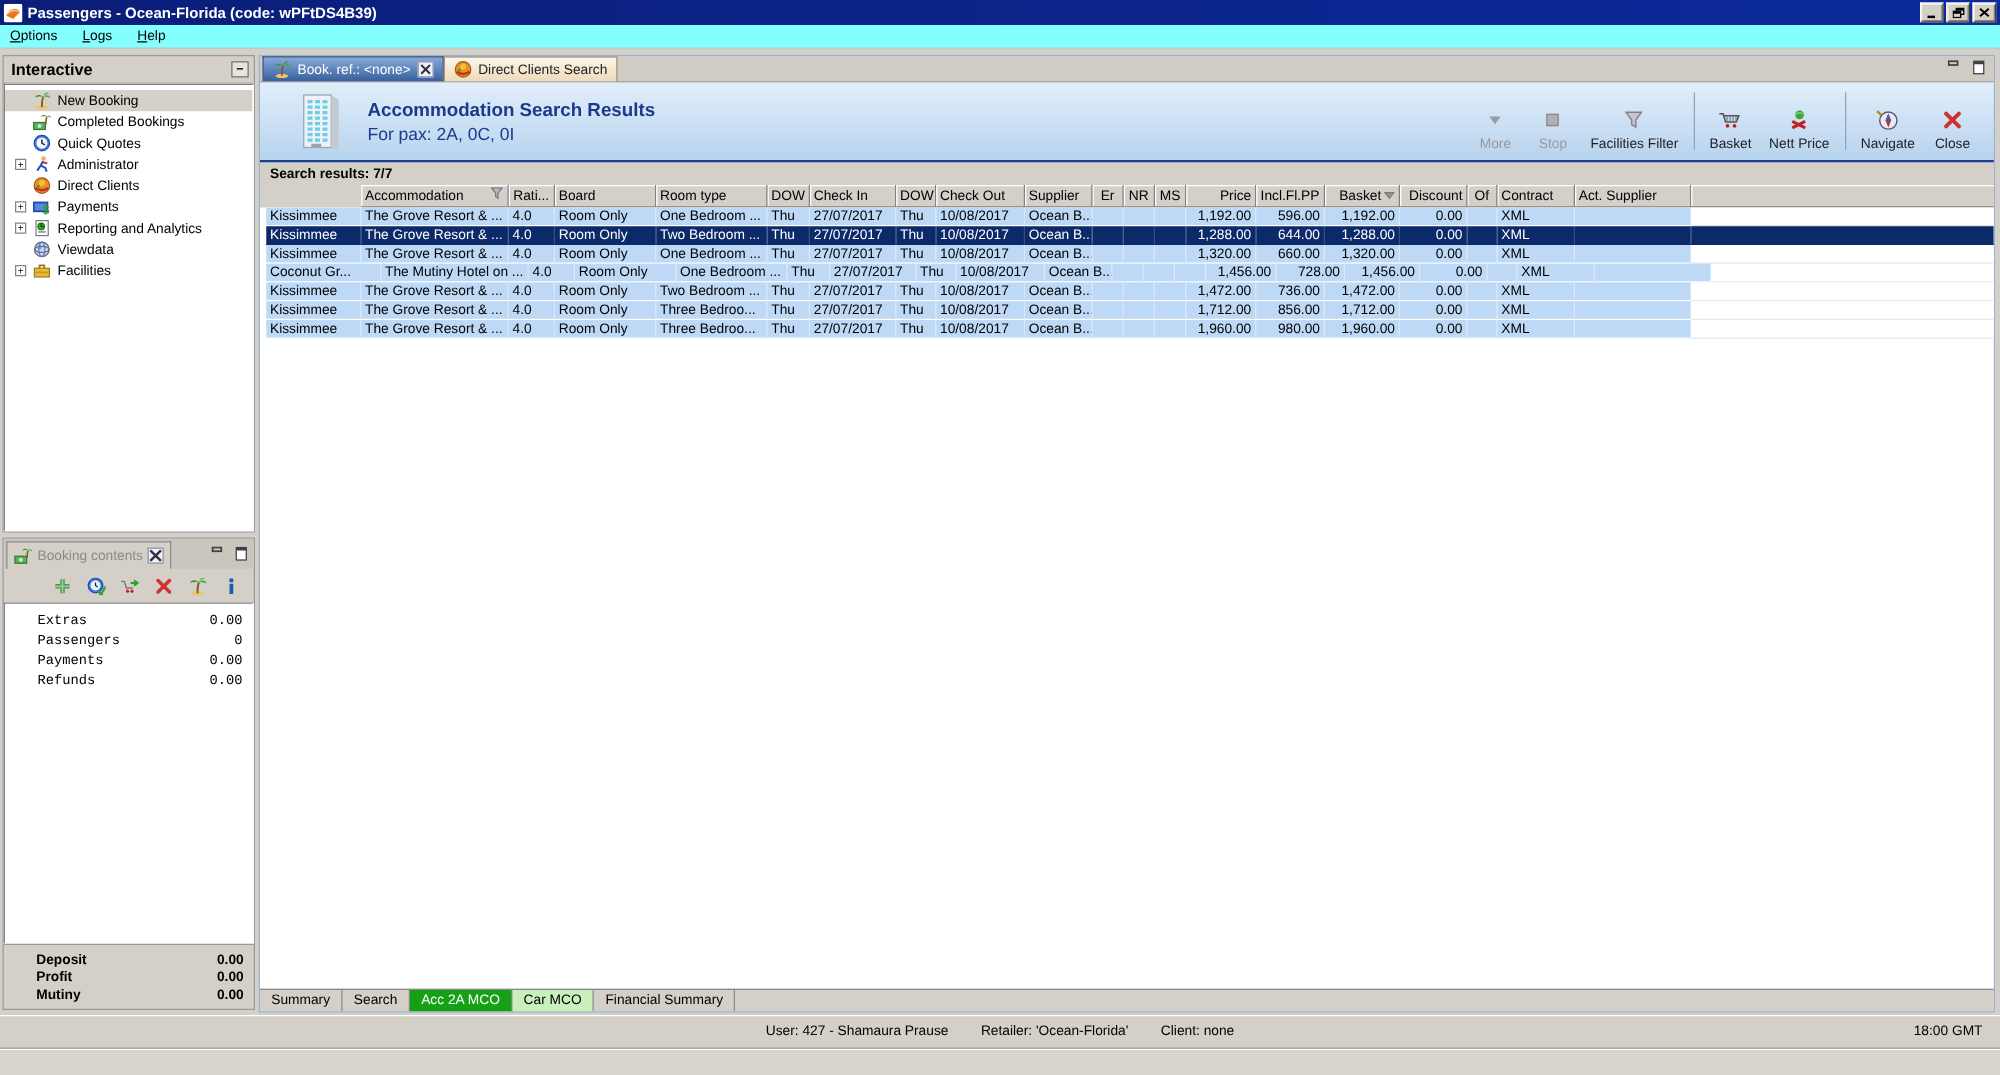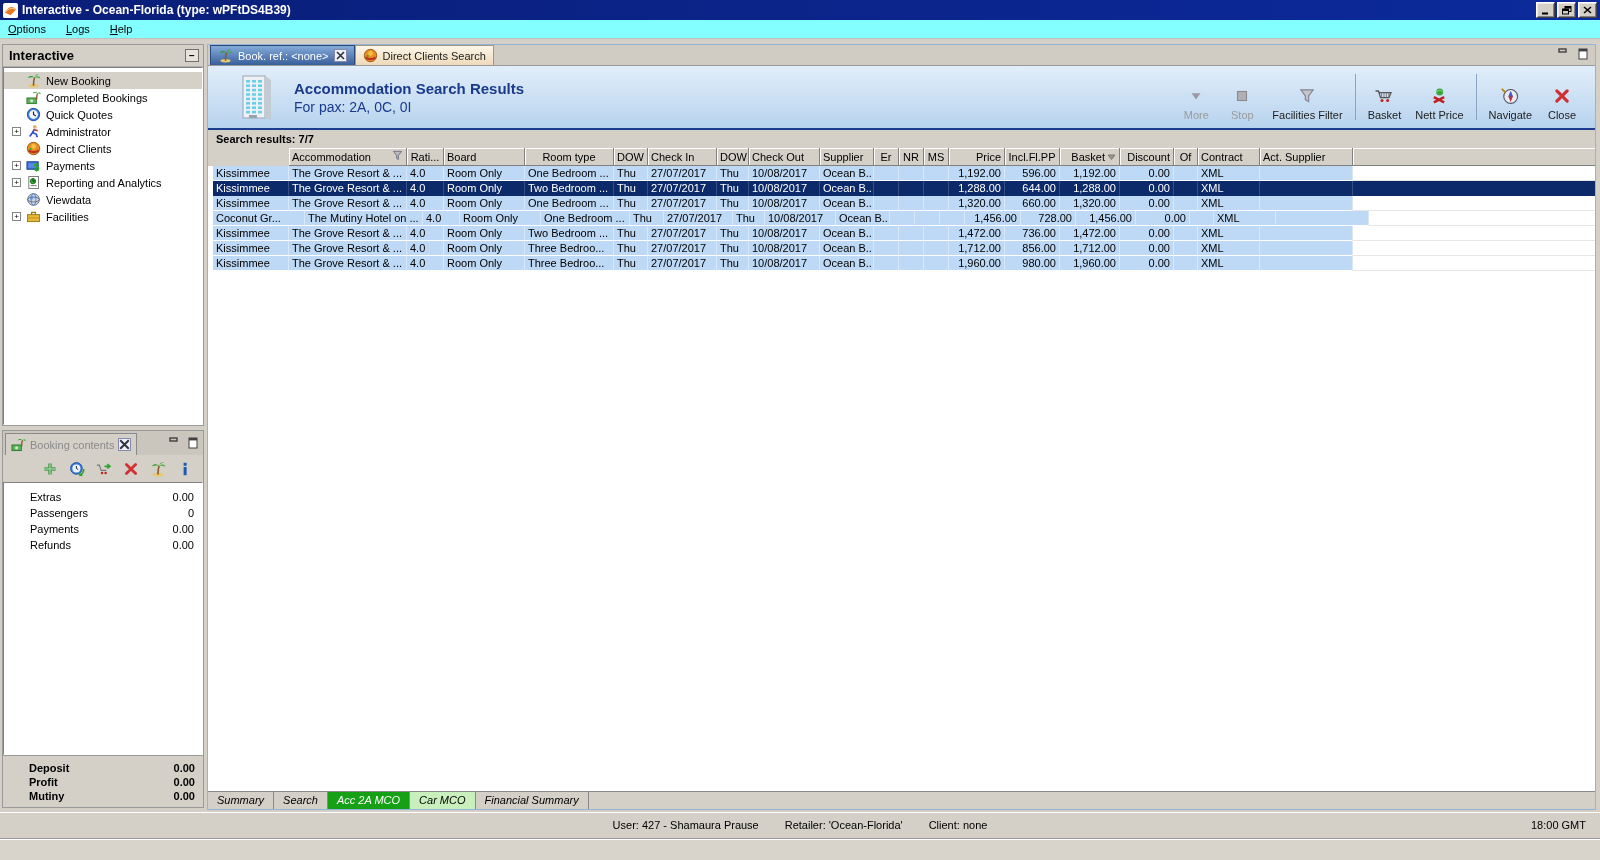--- a/index.html
+++ b/index.html
@@ -31,21 +31,21 @@
   #booking-panel{position:absolute;left:2px;top:430px;width:202px;height:378px;background:#d4d0c8;border:1px solid #9a9a9a;display:flex;flex-direction:column;}
   .bc-tabrow{height:24px;display:flex;align-items:flex-end;background:#cac6be;padding-left:2px;}
   .bc-tab{height:22px;display:flex;align-items:center;gap:4px;padding:0 5px;background:#d4d0c8;border:1px solid #8a8a8a;border-bottom:none;color:#8a8a8a;}
   .bc-tab .ic{width:15px;height:15px;}
   .bc-tab .ic svg{width:100%;height:100%;}
   .bc-winbtns{margin-left:auto;display:flex;gap:6px;padding:0 4px 6px 0;}
   .flat-btn{width:13px;height:12px;display:flex;align-items:flex-start;justify-content:center;}
   .bc-toolbar{height:27px;display:flex;align-items:center;justify-content:flex-end;gap:11px;padding:0 10px;}
   .bc-toolbar .ic{width:16px;height:16px;}
   .bc-toolbar .ic svg{width:100%;height:100%;}
-  .bc-list{flex:1;background:#fff;border:1px solid;border-color:#808080 #fff #fff #808080;padding-top:6px;}
+  .bc-list{flex:1;background:#fff;border:1px solid;border-color:#808080 #fff #fff #808080;padding-top:6px;font-family:Liberation Mono, monospace;}
   .bc-row{display:flex;justify-content:space-between;height:16px;line-height:16px;padding:0 8px 0 26px;}
   .bc-totals{border-top:1px solid #9a9a9a;padding:5px 0 4px 0;}
   .bc-total-row{display:flex;justify-content:space-between;font-weight:bold;height:14px;line-height:14px;padding:0 8px 0 26px;}
   
   #main-panel{position:absolute;left:207px;top:44px;width:1389px;height:766px;background:#d4d0c8;border:1px solid #92b4d8;display:flex;flex-direction:column;}
   .doc-tabstrip{height:21px;display:flex;align-items:flex-end;background:#d0ccc4;border-bottom:1px solid #9a9a9a;padding-left:2px;}
   .doc-tab{height:20px;display:flex;align-items:center;gap:5px;padding:0 7px;border:1px solid #a09880;border-bottom:none;}
   .doc-tab.active{background:linear-gradient(#84abd9,#395f9c);color:#fff;border-color:#2a4a7a;}
   .doc-tab.inactive{background:linear-gradient(#fcf6ea,#eedaba);color:#222;}
   .doc-tab .ic{width:15px;height:15px;}
@@ -75,41 +75,41 @@
   .grid-body{flex:1;background:#fff;padding-left:5px;overflow:hidden;}
   .g-row{display:flex;height:15px;}
   .g-cell{height:15px;line-height:14px;padding:0 3px;background:#bdd9f6;border-right:1px solid #d9e8f8;border-bottom:1px solid #fff;white-space:nowrap;overflow:hidden;font-size:11px;}
   .g-cell.al-r{text-align:right;}
   .g-fill{flex:1;background:#fff;border-bottom:1px solid #e6e6e6;}
   .g-row.selected .g-cell,.g-row.selected .g-fill{background:#0c2a69;color:#fff;border-right-color:rgba(255,255,255,.18);border-bottom-color:#0c2a69;}
   
   .grid-status{height:34px;background:#d4d0c8;border-top:1px solid #b4b0a8;display:flex;align-items:center;padding:0 10px;position:relative;}
   .info-btn{position:absolute;right:28px;top:4px;width:26px;height:26px;background:#d4d0c8;border:1px solid;border-color:#fff #404040 #404040 #fff;box-shadow:inset 1px 1px 0 #ece9e2,inset -1px -1px 0 #808080;display:flex;align-items:center;justify-content:center;color:#1c5ab0;font-weight:bold;font-family:"Liberation Serif",serif;font-size:15px;}
   .btabs{height:18px;display:flex;background:#d4d0c8;border-top:1px solid #8a8a8a;}
-  .btab{padding:0 9px;line-height:17px;border-right:1px solid #8a8a8a;white-space:nowrap;font-style:italic;}
+  .btab{padding:0 9px;line-height:17px;border-right:1px solid #8a8a8a;white-space:nowrap;}
   .btab.green{background:#16a016;color:#fff;}
   .btab.lightgreen{background:#c9f0bc;color:#000;}
   
   #statusbar{position:absolute;left:0;top:812px;width:1600px;height:24px;background:#d4d0c8;border-top:1px solid #fff;display:flex;align-items:center;}
   .sb-center{margin:0 auto;display:flex;gap:26px;}
   .sb-clock{position:absolute;right:14px;}
   #bottomstrip{position:absolute;left:0;top:838px;width:1600px;height:22px;background:#d8d4cc;border-top:1px solid #9a9a9a;box-shadow:inset 0 1px 0 #fff;}
 </style>
 </head>
 <body>
 
 <div class="titlebar">
   <span class="ic" style="width:15px;height:15px;display:inline-flex;">
       <svg style="width:100%;height:100%" viewBox="0 0 16 16">
         <rect width="16" height="16" rx="2" fill="#fff"></rect>
         <path d="M2 10 C6 3 11 3 14 7 L8 13 Z" fill="#e87820"></path>
         <path d="M2.5 9.5 C6 5 10.5 5 13.5 7" stroke="#f8c890" stroke-width="1.2" fill="none"></path>
       </svg>
     </span>
-  <span>Interactive - Ocean-Florida (type: wPFtDS4B39)</span>
+  <span>Passengers - Ocean-Florida (code: wPFtDS4B39)</span>
   <span class="win-btns">
     <span class="win-btn">
         <svg width="10" height="9" viewBox="0 0 10 9">
           <rect x="1" y="6.5" width="6" height="2" fill="#000"></rect>
         </svg>
       </span>
     <span class="win-btn">
         <svg width="10" height="9" viewBox="0 0 10 9">
           <rect x="3" y="0.5" width="6" height="5" fill="none" stroke="#000"></rect>
           <rect x="3" y="0.5" width="6" height="2" fill="#000"></rect>
@@ -489,21 +489,21 @@
         <span style="margin-left: auto;"><svg width="11" height="11" viewBox="0 0 12 12">
             <path d="M1.5 1.5 H10.5 L7 6 V10.4 L5 9.2 V6 Z" fill="#b8b8c0" stroke="#707080"></path>
           </svg></span>
       </div>
       <div class="gh-cell" style="width: 37px; flex: 0 0 auto; justify-content: center;">
         <span>Rati...</span>
       </div>
       <div class="gh-cell" style="width: 81px; flex: 0 0 auto;">
         <span>Board</span>
       </div>
-      <div class="gh-cell" style="width: 89px; flex: 0 0 auto; justify-content: center;">
+      <div class="gh-cell" style="width: 89px; flex: 0 0 auto;">
         <span>Room type</span>
       </div>
       <div class="gh-cell" style="width: 34px; flex: 0 0 auto;">
         <span>DOW</span>
       </div>
       <div class="gh-cell" style="width: 69px; flex: 0 0 auto;">
         <span>Check In</span>
       </div>
       <div class="gh-cell" style="width: 32px; flex: 0 0 auto;">
         <span>DOW</span>

